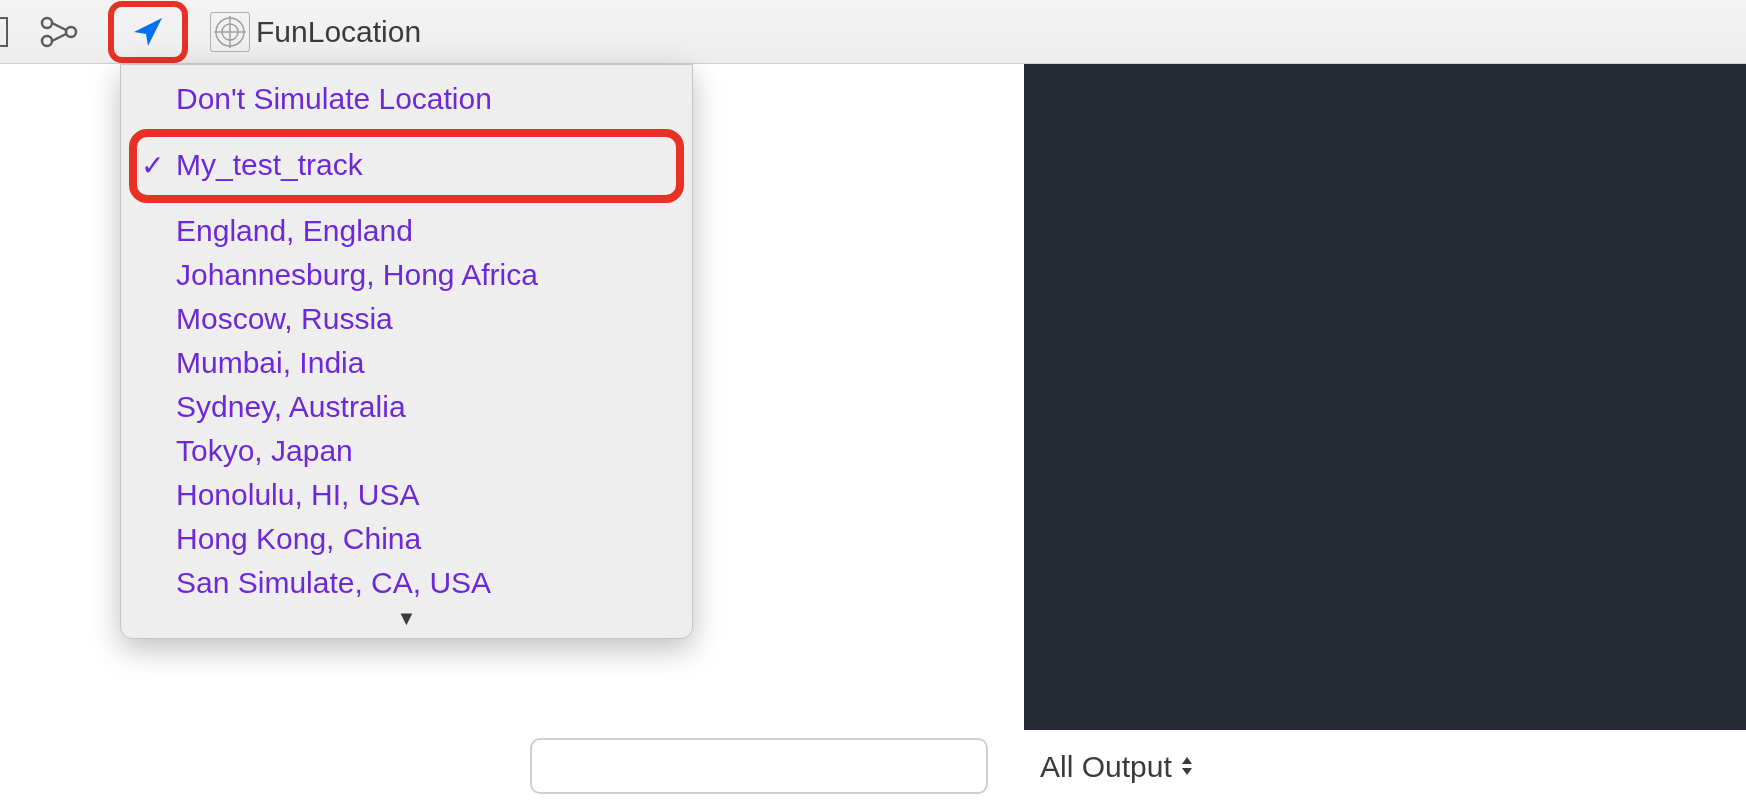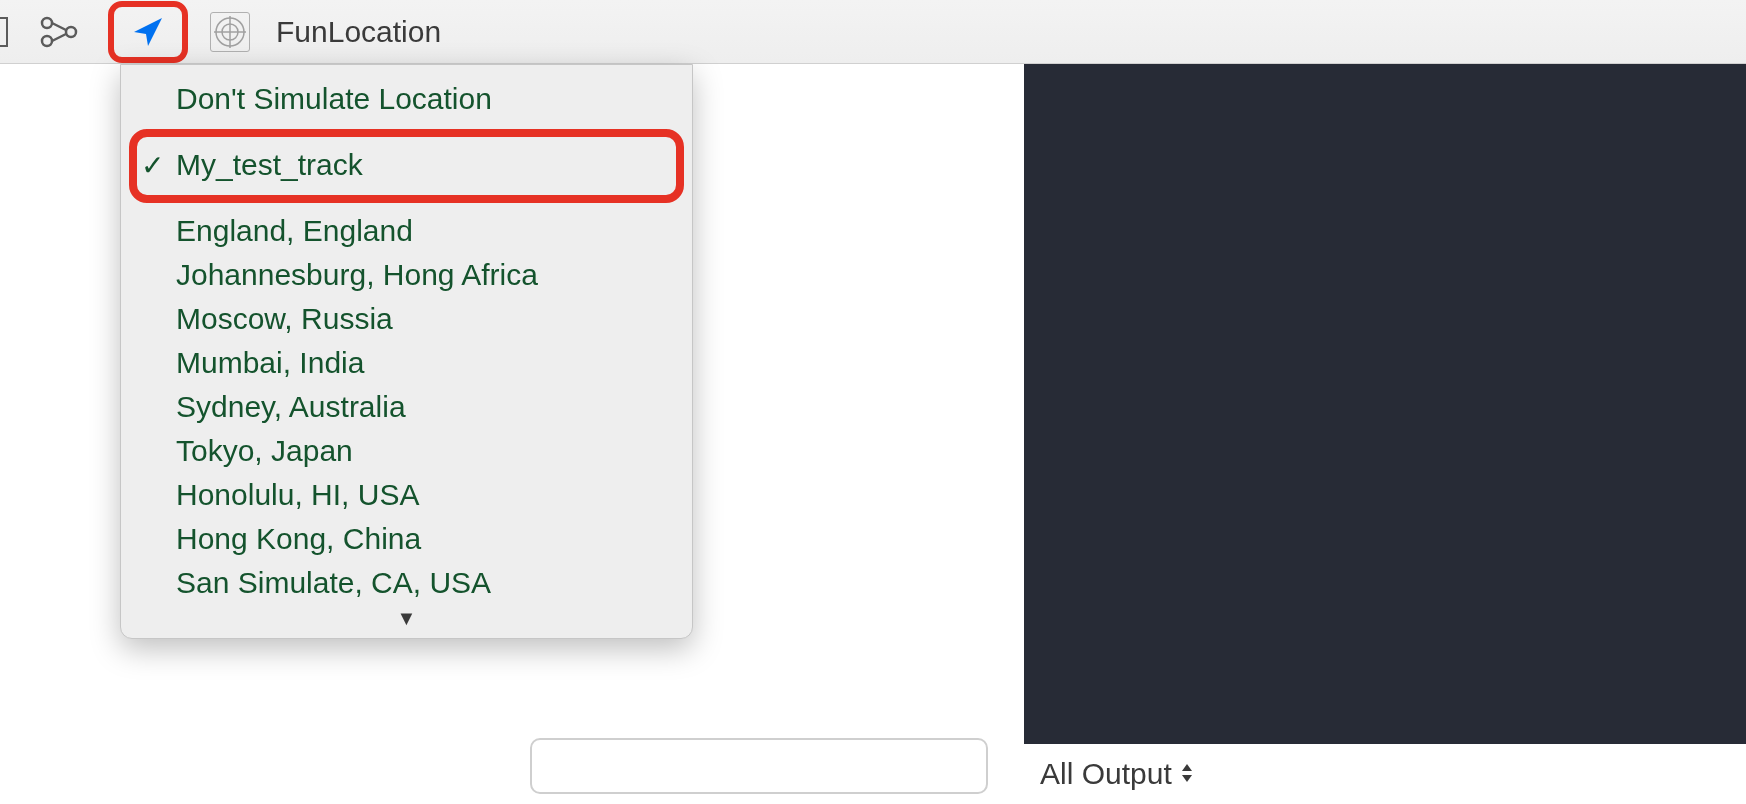--- a/index.html
+++ b/index.html
@@ -41,21 +41,21 @@
       width: 80px;
       height: 62px;
       display: flex;
       align-items: center;
       justify-content: center;
     }
     .location-arrow { color: #0071f0; }
     .project-label {
       display: flex;
       align-items: center;
-      gap: 26px;
+      gap: 6px;
       font-size: 30px;
       color: #3a3a3a;
     }
     .project-icon {
       width: 40px;
       height: 40px;
       border: 1px solid #b0b0b0;
       display: flex;
       align-items: center;
       justify-content: center;
@@ -88,21 +88,21 @@
     .right-area {
       width: 722px;
       background: #272b36;
       position: relative;
     }
     .right-footer {
       position: absolute;
       bottom: 0;
       left: 0;
       right: 0;
-      height: 60px;
+      height: 74px;
       background: #fff;
       display: flex;
       align-items: center;
       padding-left: 16px;
       font-size: 30px;
       color: #3a3a3a;
       gap: 10px;
     }
     .dropdown-menu {
       position: absolute;
@@ -114,21 +114,21 @@
       border-bottom-left-radius: 12px;
       border-bottom-right-radius: 12px;
       box-shadow: 0 10px 30px rgba(0,0,0,0.25);
       padding: 12px 0 8px 0;
     }
     .menu-item {
       display: flex;
       align-items: center;
       padding: 5px 22px 5px 55px;
       font-size: 30px;
-      color: #14532d;
+      color: #6d28d9;
       position: relative;
     }
     .menu-item .check {
       position: absolute;
       left: 20px;
       font-size: 28px;
     }
     .menu-separator {
       height: 20px;
     }

